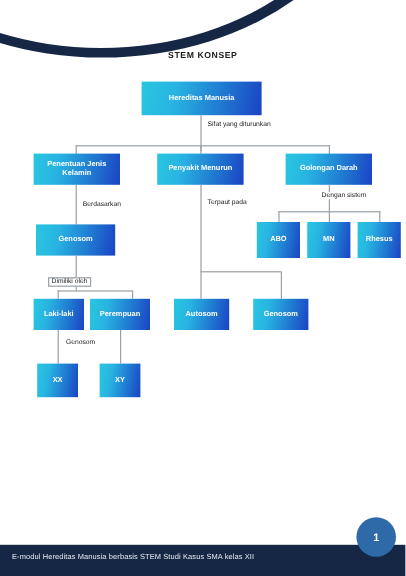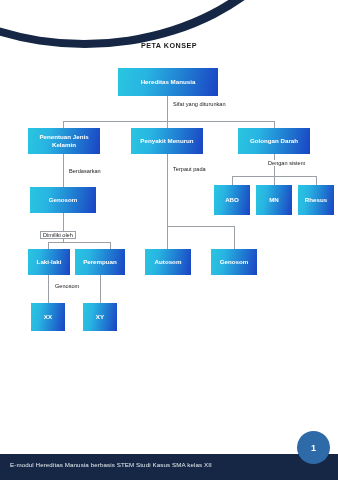--- a/index.html
+++ b/index.html
@@ -143,21 +143,21 @@
 <body>
 
 <div id="page">
 
   <div class="arc-navy"></div>
   <div class="arc-blue"></div>
   <div class="arc-mask"></div>
 
   <div id="diagram">
 
-    <div class="title">PETA KONSEP</div>
+    <div class="title">STEM KONSEP</div>
 
     <div class="node" style="left:118px; top:68px; width:100px; height:28px;">Hereditas Manusia</div>
 
     <div class="line vline" style="left:167px; top:96px; height:30px;"></div>
     <div class="edge-label" style="left:171px; top:101px;">Sifat yang diturunkan</div>
 
     <div class="line hline" style="left:63px; top:121px; width:212px;"></div>
     <div class="line vline" style="left:63px; top:121px; height:8px;"></div>
     <div class="line vline" style="left:167px; top:121px; height:8px;"></div>
     <div class="line vline" style="left:274px; top:121px; height:8px;"></div>

